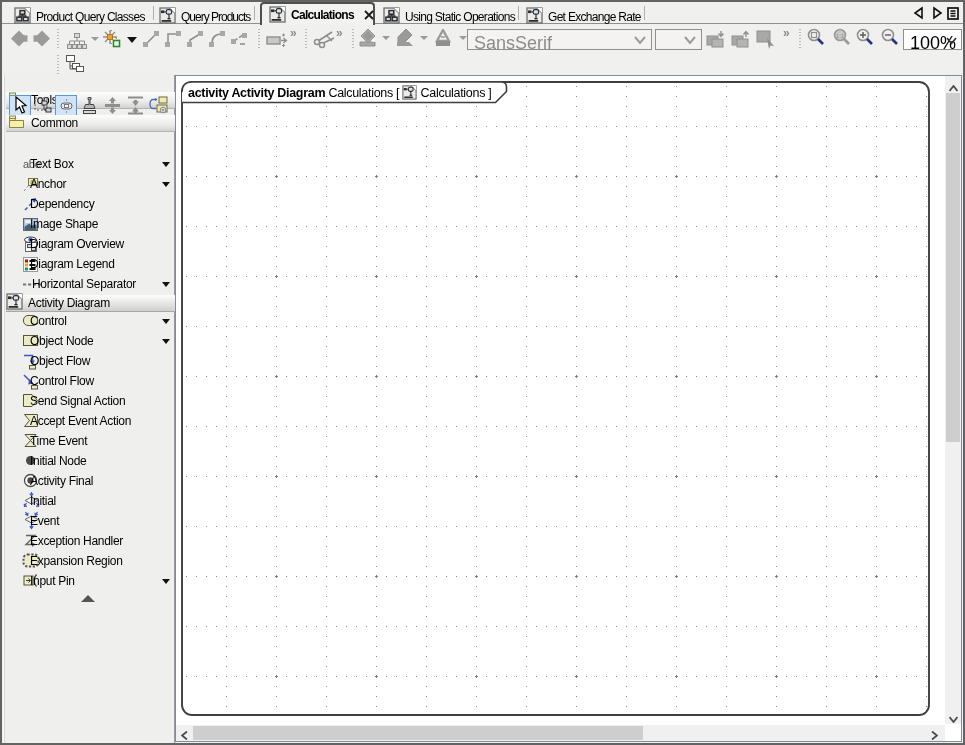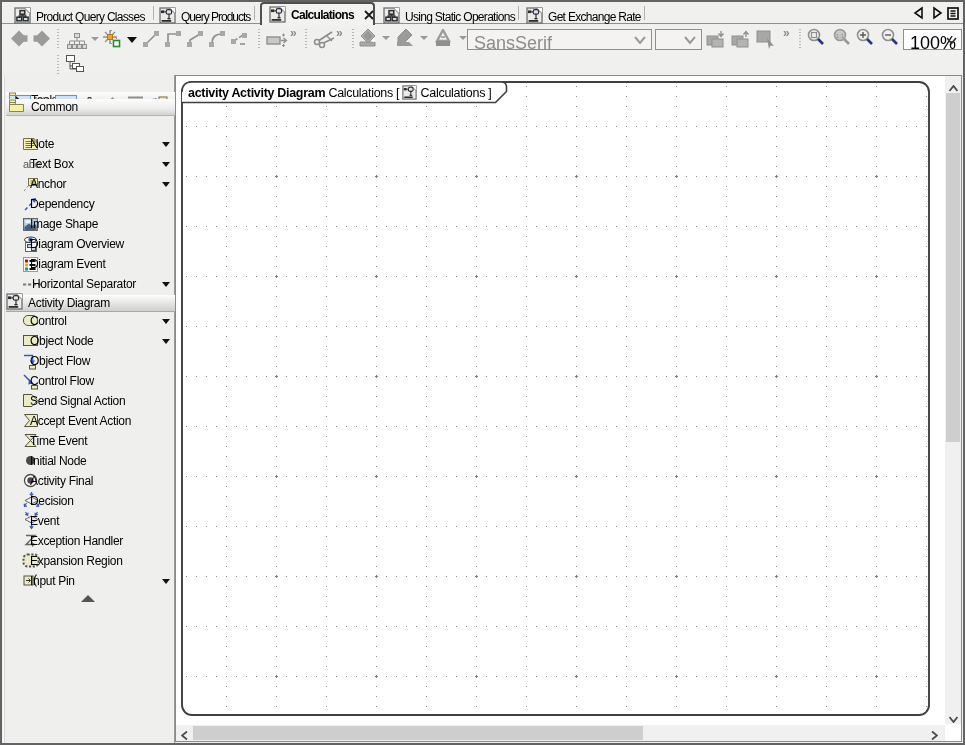--- a/index.html
+++ b/index.html
@@ -337,34 +337,25 @@
         </svg></span>
     <span class="abs" style="left:146px;top:21px;"><svg width="21" height="19" viewBox="0 0 21 19">
           <rect x="11" y="1" width="8" height="6" fill="#f2ecae" stroke="#6a6a4a"></rect>
           <rect x="9" y="9" width="10" height="7" fill="#f2ecae" stroke="#6a6a4a"></rect>
           <path d="M5 3.5 h4 M5 12.5 h3" stroke="#4a6ab8" stroke-width="1.3"></path>
           <path d="M5 3.5 C 1 3.5 1 12.5 5 12.5" fill="none" stroke="#4a6ab8" stroke-width="1.3"></path>
           <path d="M7 2 l2.5 1.5 -2.5 1.5 Z" fill="#4a6ab8"></path>
           <circle cx="15" cy="14" r="2.8" fill="#e8e8e8" stroke="#888"></circle>
           <path d="M13.5 14 h3 M15 12.5 v3" stroke="#888"></path>
         </svg></span>
-    <div class="phead" style="top:24px;"><span class="ic"><svg width="17" height="14" viewBox="0 0 17 14">
+    <div class="phead" style="top:40px;"><span class="ic"><svg width="17" height="14" viewBox="0 0 17 14">
             <path d="M1.5 3.5 h5 l1.5 2 h7.5 v7 h-14 Z" fill="#f7f1a3" stroke="#8a8357"></path>
             <path d="M1.5 5.5 h14" stroke="#8a8357"></path>
             <rect x="1.5" y="1" width="6" height="2.5" fill="#f7f1a3" stroke="#8a8357"></rect>
           </svg></span>Common</div>
-    <div class="pitem" style="top:59px;">
-        <span class="ic" style="top:2px;"><svg width="17" height="17" viewBox="0 0 17 17">
-            <path d="M1.5 2.5 H12 L15.5 6 V13.5 H1.5 Z" fill="#f8f3b5" stroke="#77714a"></path>
-            <path d="M12 2.5 V6 H15.5" fill="none" stroke="#77714a"></path>
-            <path d="M3.5 5.5 h7 M3.5 7.5 h9 M3.5 9.5 h9 M3.5 11.5 h6" stroke="#77714a"></path>
-          </svg></span>
-        <span class="lbl">Note</span>
-        <span class="dda"></span>
-      </div>
     <div class="pitem" style="top:79px;">
         <span class="ic" style="top:3px;"><svg width="19" height="14" viewBox="0 0 19 14">
             <text x="1" y="11" font-size="11" fill="#555" font-family="Liberation Sans">abc</text>
           </svg></span>
         <span class="lbl">Text Box</span>
         <span class="dda"></span>
       </div>
     <div class="pitem" style="top:99px;">
         <span class="ic" style="top:2px;"><svg width="17" height="17" viewBox="0 0 17 17">
             <path d="M2 15 L7 9" stroke="#888" stroke-dasharray="2.5 2"></path>
@@ -402,21 +393,21 @@
         <span class="lbl">Diagram Overview</span>
       </div>
     <div class="pitem" style="top:179px;">
         <span class="ic" style="top:2px;"><svg width="17" height="17" viewBox="0 0 17 17">
             <rect x="1.5" y="1.5" width="14" height="14" fill="#fff" stroke="#999"></rect>
             <rect x="3" y="3.5" width="3" height="3" fill="#c01010"></rect>
             <rect x="3" y="7.5" width="3" height="3" fill="#f0a800"></rect>
             <rect x="3" y="11.5" width="3" height="3" fill="#109890"></rect>
             <path d="M7.5 5 h6 M7.5 9 h6 M7.5 13 h6" stroke="#111" stroke-width="1.8"></path>
           </svg></span>
-        <span class="lbl">Diagram Event</span>
+        <span class="lbl">Diagram Legend</span>
       </div>
     <div class="pitem" style="top:199px;">
         <span class="ic" style="top:2px;"><svg width="21" height="17" viewBox="0 0 21 17">
             <path d="M1 8.5 h18" stroke="#777" stroke-width="1.8" stroke-dasharray="3.2 1.8"></path>
           </svg></span>
         <span class="lbl" style="left:26px;">Horizontal Separator</span>
         <span class="dda"></span>
       </div>
     <div class="phead" style="top:220px; background:linear-gradient(#fdfdfd,#e4e4e2 55%,#cfcfcd); border-bottom:1px solid #a8a8a8;"><span class="ic" style="margin:0 5px 0 0;"><svg width="17" height="17" viewBox="0 0 17 17">
             <rect x="1" y="1" width="15" height="15" fill="#ebebe9" stroke="#6e6e6e" stroke-width="1.3"></rect>
@@ -488,21 +479,21 @@
             <circle cx="8.5" cy="7.5" r="3.2" fill="#4a4a4a"></circle>
           </svg></span>
         <span class="lbl">Activity Final</span>
       </div>
     <div class="pitem" style="top:416px;">
         <span class="ic" style="top:0px;"><svg width="19" height="19" viewBox="0 0 19 19">
             <path d="M9.5 1 V4 M7.8 2.6 L9.5 4.6 L11.2 2.6" fill="none" stroke="#3a57c4" stroke-width="1.2"></path>
             <path d="M9.5 6 L16 9.5 L9.5 13 L3 9.5 Z" fill="#f0f0f0" stroke="#666"></path>
             <path d="M4.5 12 L2.5 15 M2.2 12.8 L2.5 15.3 L5 15.2 M14.5 12 L16.5 15 M16.8 12.8 L16.5 15.3 L14 15.2" fill="none" stroke="#3a57c4" stroke-width="1.2"></path>
           </svg></span>
-        <span class="lbl">Decision</span>
+        <span class="lbl">Initial</span>
       </div>
     <div class="pitem" style="top:436px;">
         <span class="ic" style="top:0px;"><svg width="19" height="19" viewBox="0 0 19 19">
             <path d="M3.5 1 L5.5 4 M3.2 3.3 L5.7 4.3 L6 1.8 M15.5 1 L13.5 4 M15.8 3.3 L13.3 4.3 L13 1.8" fill="none" stroke="#3a57c4" stroke-width="1.2"></path>
             <path d="M9.5 5 L16 8.5 L9.5 12 L3 8.5 Z" fill="#f0f0f0" stroke="#666"></path>
             <path d="M9.5 13 V17 M7.8 15.2 L9.5 17.4 L11.2 15.2" fill="none" stroke="#3a57c4" stroke-width="1.2"></path>
           </svg></span>
         <span class="lbl">Event</span>
       </div>
     <div class="pitem" style="top:456px;">

